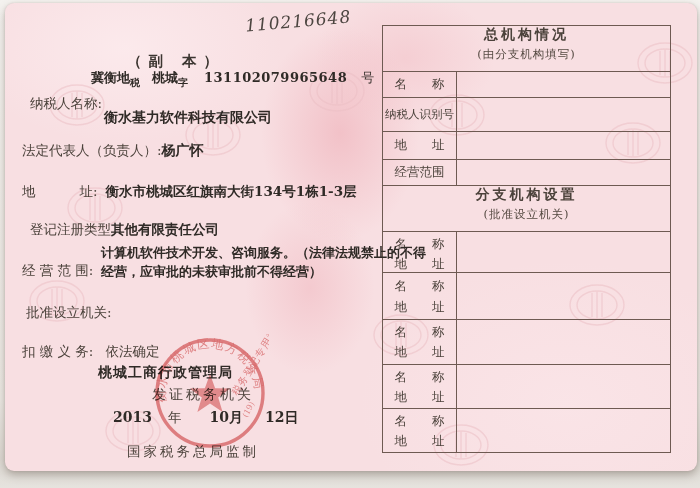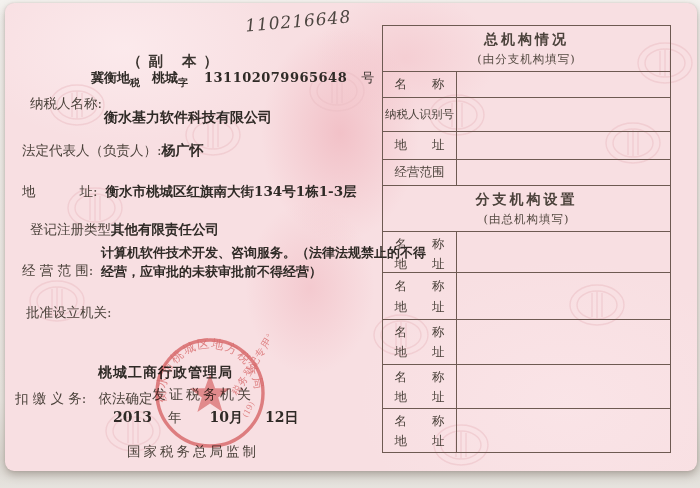--- a/index.html
+++ b/index.html
@@ -30,21 +30,21 @@
   .hand{font-size:17px;font-style:italic;transform:rotate(-5deg);color:#4c4540;letter-spacing:1px;}
   .sub{font-size:10px;vertical-align:-4px;}
   
   .rtable{
     position:absolute;left:377px;top:22px;width:289px;height:428px;
     border:1.6px solid #6e5a52;box-sizing:border-box;
     display:flex;flex-direction:column;
   }
   .trow{display:flex;box-sizing:border-box;border-top:1.2px solid #6e5a52;}
   .trow:first-child{border-top:none;}
-  .thead{flex-direction:column;align-items:center;justify-content:center;}
+  .thead{flex-direction:column;align-items:center;}
   .thead .t1{font-size:14px;letter-spacing:3px;color:#4b423b;font-weight:600;}
   .thead .t2{font-size:11.5px;letter-spacing:1px;color:#554a42;margin-top:3px;}
   .lcell{width:74px;border-right:1.2px solid #6e5a52;box-sizing:border-box;
          display:flex;flex-direction:column;justify-content:space-around;align-items:center;
          font-size:12.5px;color:#4b423b;padding:2px 0;}
   .vcell{flex:1;}
   .h47{height:47px;} .h27{height:27px;} .h24{height:35px;} .h29{height:29px;}
   .h48{height:48px;} .h41{height:41px;} .h46{height:46px;} .h44{height:44px;}
   .pairlbl{line-height:1.55;}
   .stamp{position:absolute;left:146px;top:331px;width:118px;height:118px;opacity:.82;mix-blend-mode:multiply;}
@@ -103,21 +103,21 @@
   <div class="txt" style="left:25px;top:216px;">
     <span class="kai">登记注册类型</span><span class="bold" style="font-size:13.5px;">其他有限责任公司</span>
   </div>
 
   <div class="txt bold scope1" style="left:96px;top:241px;font-size:13px;">计算机软件技术开发、咨询服务。（法律法规禁止的不得</div>
   <div class="txt kai" style="left:17px;top:259px;">经 营 范 围:</div>
   <div class="txt bold" style="left:96px;top:260px;font-size:13px;">经营，应审批的未获审批前不得经营）</div>
 
   <div class="txt kai" style="left:21px;top:301px;">批准设立机关:</div>
 
-  <div class="txt" style="left:10px;top:338px;margin-top:47px;">
+  <div class="txt" style="left:17px;top:338px;">
     <span class="kai">扣 缴 义 务:</span><span style="display:inline-block;width:12px;"></span><span class="kai">依法确定</span>
   </div>
 
   <div class="txt bold" style="left:93px;top:361px;font-size:14px;letter-spacing:1px;">桃城工商行政管理局</div>
   <div class="txt kai" style="left:147px;top:383px;font-size:14px;letter-spacing:3px;">发证税务机关</div>
 
   <div class="txt" style="left:108px;top:406px;font-size:14px;">
     <span class="bold">2013</span><span style="display:inline-block;width:16px;"></span><span class="kai">年</span><span style="display:inline-block;width:28px;"></span><span class="bold">10月</span><span style="display:inline-block;width:22px;"></span><span class="bold">12日</span>
   </div>
 
@@ -139,21 +139,21 @@
     <div class="trow h29">
       <div class="lcell">地　　址</div>
       <div class="vcell"></div>
     </div>
     <div class="trow h27">
       <div class="lcell">经营范围</div>
       <div class="vcell"></div>
     </div>
     <div class="trow thead h48">
       <div class="t1">分支机构设置</div>
-      <div class="t2">(由总机构填写)</div>
+      <div class="t2">(批准设立机关)</div>
     </div>
     <div class="trow h41">
       <div class="lcell pairlbl">
         <span>名　　称</span>
         <span>地　　址</span>
       </div>
       <div class="vcell"></div>
     </div>
     <div class="trow h48">
       <div class="lcell pairlbl">

